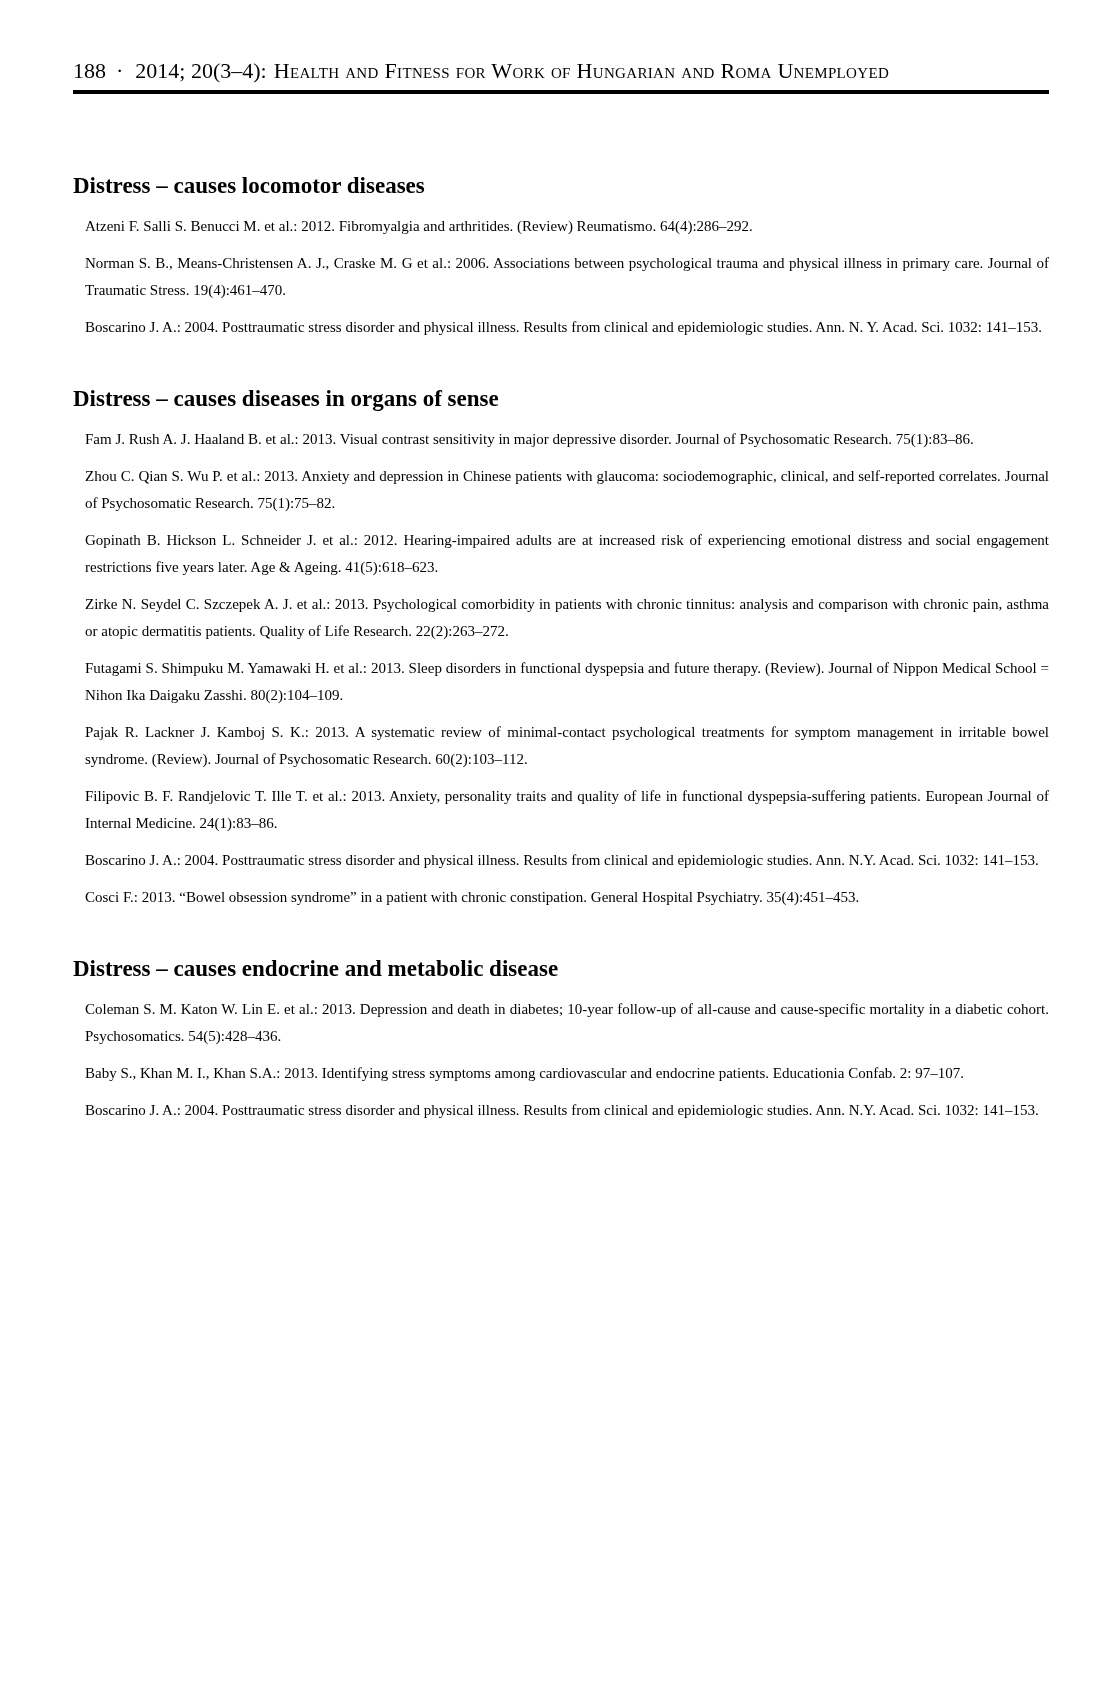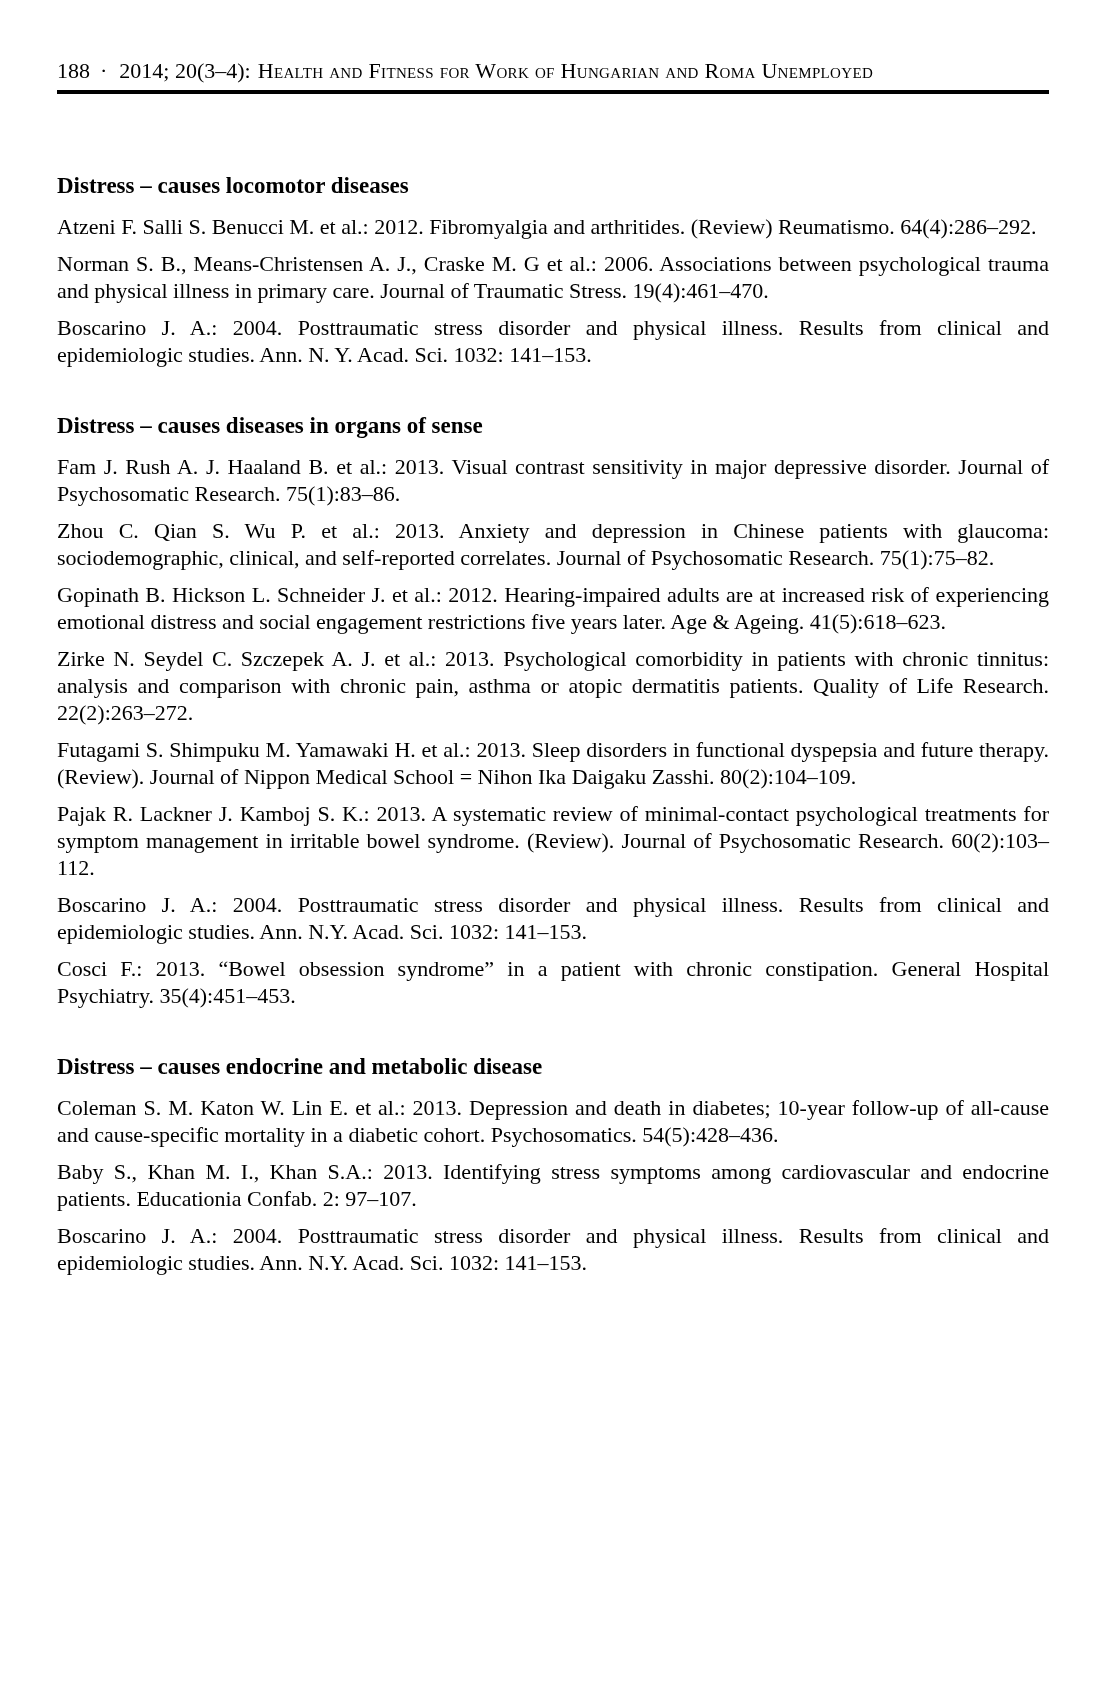--- a/index.html
+++ b/index.html
@@ -10,20 +10,21 @@
   .page {
     position: relative;
     width: 1108px;
     height: 1688px;
     box-sizing: border-box;
     background: #ffffff;
     outline: 1px solid #e8e8e8;
     font-family: "Liberation Serif", "DejaVu Serif", serif;
     color: #000000;
     overflow: hidden;
+    padding-left: 16px;
   }
   .inner {
     padding: 58px 59px 0 57px;
   }
   .running-header {
     font-size: 22px;
     line-height: 26px;
     white-space: nowrap;
   }
   .running-header .pageno {
@@ -47,23 +48,23 @@
   main {
     padding-top: 34px;
   }
   h2.section-heading {
     font-size: 23px;
     line-height: 29px;
     font-weight: bold;
     margin: 43px 0 13px 0;
   }
   p.ref {
-    font-size: 22px;
+    font-size: 15px;
     line-height: 27px;
-    margin: 0 0 10px 0;
+    margin: 0 0 10px 12px;
     text-align: justify;
     hyphens: manual;
     -webkit-hyphens: manual;
   }
 </style>
 </head>
 <body>
 
 <div class="page">
   <div class="inner">
@@ -87,20 +88,21 @@
         <h2 class="section-heading">Distress – causes diseases in organs of sense</h2>
         <p class="ref">Fam J. Rush A. J. Haaland B. et al.: 2013. Visual contrast sensitivity in major depressive disorder. Journal of Psychosomatic Research. 75(1):83–86.</p>
         <p class="ref">Zhou C. Qian S. Wu P. et al.: 2013. Anxiety and depression in Chinese patients with glaucoma: sociodemographic, clinical, and self-reported correlates. Journal of Psychosomatic Research. 75(1):75–82.</p>
         <p class="ref">Gopinath B. Hickson L. Schneider J. et al.: 2012. Hearing-impaired adults are at increased risk of experiencing emotional distress and social engagement restrictions five years later. Age &amp; Ageing. 41(5):618–623.</p>
         <p class="ref">Zirke N. Seydel C. Szczepek A. J. et al.: 2013. Psychological comorbidity in patients with chronic tinnitus: analysis and comparison with chronic pain, asthma or atopic dermatitis patients. Quality of Life Research. 22(2):263–272.</p>
       </section>
 
       <section>
         <p class="ref">Futagami S. Shimpuku M. Yamawaki H. et al.: 2013. Sleep disorders in functional dyspepsia and future therapy. (Review). Journal of Nippon Medical School = Nihon Ika Daigaku Zasshi. 80(2):104–109.</p>
         <p class="ref">Pajak R. Lackner J. Kamboj S. K.: 2013. A systematic review of minimal-contact psychological treatments for symptom management in irritable bowel syndrome. (Review). Journal of Psycho­somatic Research. 60(2):103–112.</p>
+        <p class="ref">Filipovic B. F. Randjelovic T. Ille T. et al.: 2013. Anxiety, personality traits and quality of life in functional dyspepsia-suffering patients. European Journal of Internal Medicine. 24(1):83–86.</p>
         <p class="ref">Boscarino J. A.: 2004. Posttraumatic stress disorder and physical illness. Results from clinical and epidemiologic studies. Ann. N.Y. Acad. Sci. 1032: 141–153.</p>
         <p class="ref">Cosci F.: 2013. “Bowel obsession syndrome” in a patient with chronic constipation. General Hospital Psychiatry. 35(4):451–453.</p>
       </section>
 
       <section>
         <h2 class="section-heading">Distress – causes endocrine and metabolic disease</h2>
         <p class="ref">Coleman S. M. Katon W. Lin E. et al.: 2013. Depression and death in diabetes; 10-year follow-up of all-cause and cause-specific mortality in a diabetic cohort. Psychosomatics. 54(5):428–436.</p>
         <p class="ref">Baby S., Khan M. I., Khan S.A.: 2013. Identifying stress symptoms among cardiovascular and endocrine patients. Educationia Confab. 2: 97–107.</p>
         <p class="ref">Boscarino J. A.: 2004. Posttraumatic stress disorder and physical illness. Results from clinical and epidemiologic studies. Ann. N.Y. Acad. Sci. 1032: 141–153.</p>
       </section>

